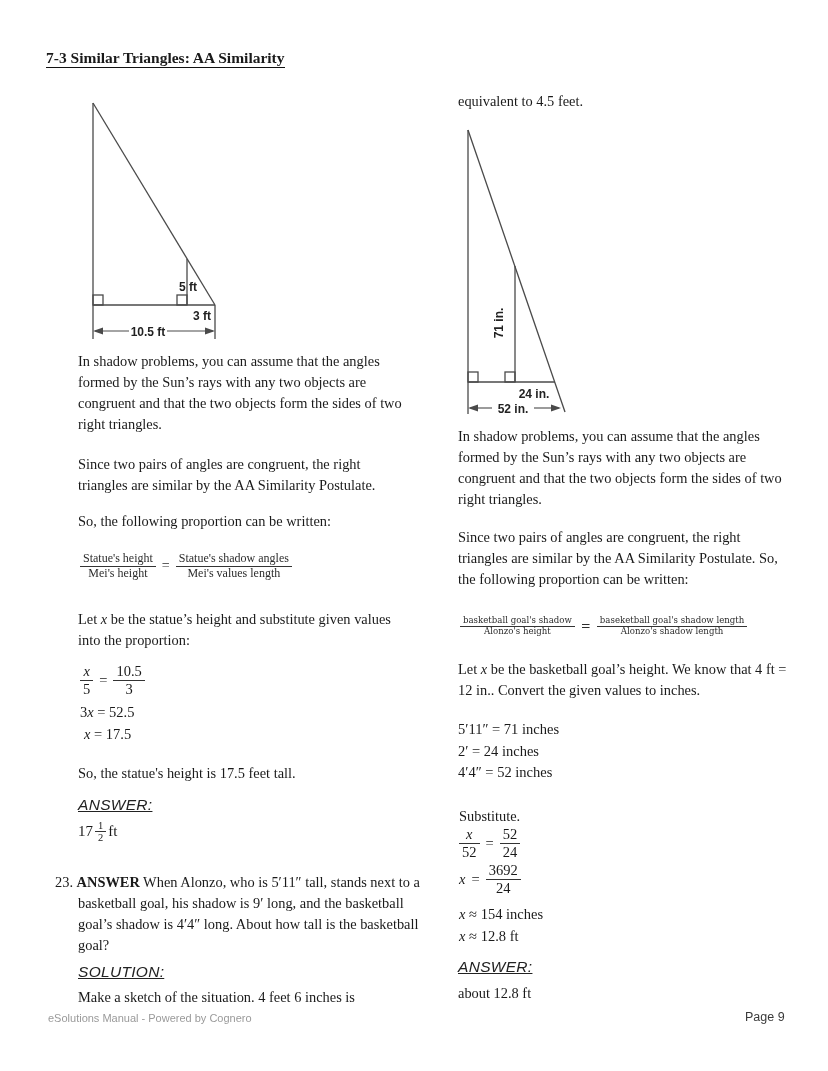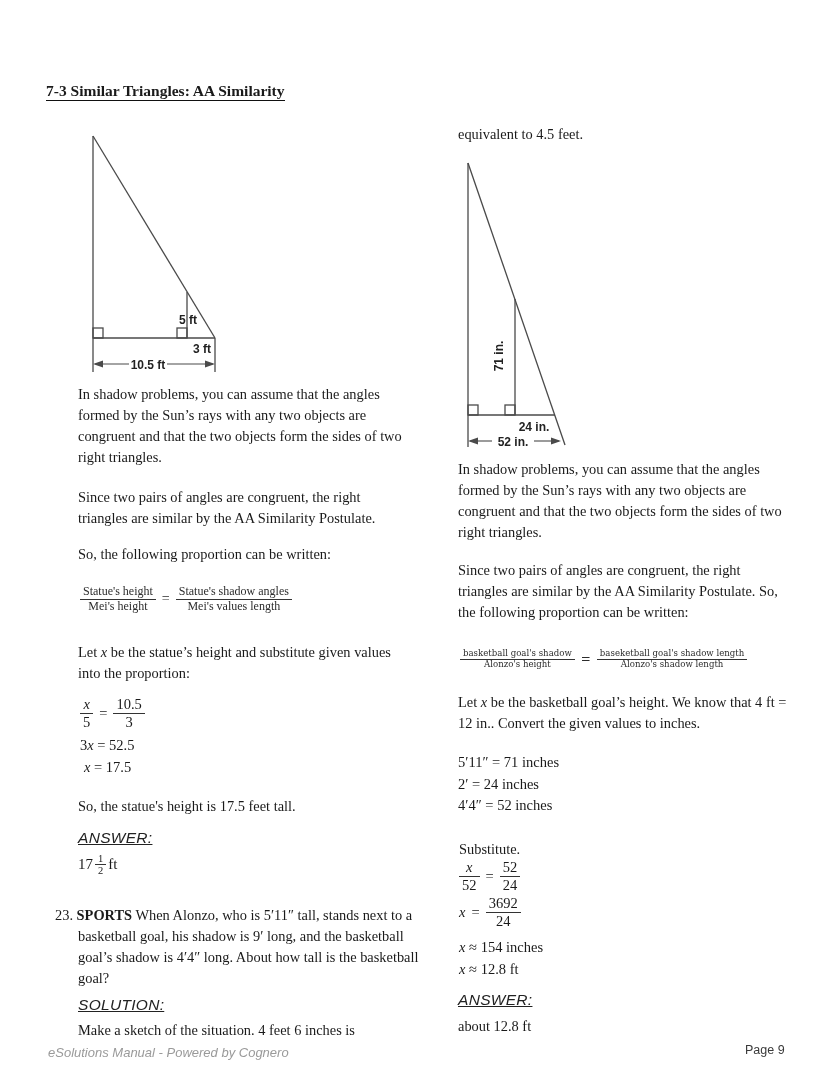--- a/index.html
+++ b/index.html
@@ -1,37 +1,37 @@
 <!DOCTYPE html>
 <html><head>
 <meta charset="utf-8">
 <style>
   html,body{margin:0;padding:0;background:#ffffff;}
   .page{position:relative;width:828px;height:1071px;background:#ffffff;
         font-family:"Liberation Serif",serif;color:#1a1a1a;overflow:hidden;}
-  .abs{position:absolute;margin-top:33px;}
+  .abs{position:absolute;}
   .title{font-size:15.5px;font-weight:bold;}
   .title span{border-bottom:1.6px solid #111;padding-bottom:1px;}
   .body-text{font-size:14.4px;line-height:21px;}
   .label-italic{font-family:"Liberation Sans",sans-serif;font-style:italic;
                 font-size:15.5px;letter-spacing:.3px;color:#222;text-decoration:underline;}
   .eq{font-size:14.5px;}
   .eq .var, .var{font-style:italic;}
   .eqrow{display:flex;align-items:center;gap:6px;}
   .frac{display:inline-block;text-align:center;line-height:1.15;}
   .frac .num{display:block;border-bottom:1px solid #333;padding:0 3px;}
   .frac .den{display:block;padding:0 3px;}
   .prop{font-family:Liberation Serif, serif;font-size:12px;color:#2c2c2c;}
   .prop-sm{font-family:"DejaVu Serif",serif;font-size:8.6px;color:#2c2c2c;}
   .ansfrac{font-size:10.5px;line-height:1.05;}
   .answer-val{font-size:15px;}
   .problem{font-size:14.4px;line-height:21px;padding-left:23px;text-indent:-23px;}
   .problem .kw{font-weight:bold;}
-  .footer-left{font-family:"Liberation Sans",sans-serif;font-style:italic;
-               font-size:13px;color:#9a9a9a;}
+  .footer-left{font-family:"Liberation Sans",sans-serif;
+               font-size:11px;color:#9a9a9a;}
   .footer-right{font-family:"Liberation Sans",sans-serif;font-size:12.5px;color:#3a3a3a;}
   svg text{font-family:"Liberation Sans",sans-serif;font-weight:bold;
            font-size:12px;fill:#222;}
   svg .geo{stroke:#4a4a4a;stroke-width:1.3;fill:none;}
   svg .dim{stroke:#4a4a4a;stroke-width:1.1;fill:none;}
   svg .ah{fill:#4a4a4a;stroke:none;}
 </style>
 </head>
 <body>
 
@@ -96,21 +96,21 @@
   <div class="abs label-italic" style="left:78px;top:796px;">ANSWER:</div>
   <div class="abs eqrow answer-val" style="left:78px;top:820px;gap:2px;">
     <span>17</span>
     <span class="frac ansfrac">
       <span class="num">1</span>
       <span class="den">2</span>
     </span>
     <span>ft</span>
   </div>
 
-  <div class="abs problem" style="left:55px;top:872px;width:358px;"><span>23.</span> <span class="kw">SPORTS</span><span> When Alonzo, who is 5′11″ tall, stands next to a basketball goal, his shadow is 9′ long, and the basketball goal’s shadow is 4′4″ long. About how tall is the basketball goal?</span></div>
+  <div class="abs problem" style="left:55px;top:872px;width:358px;"><span>23.</span> <span class="kw">ANSWER</span><span> When Alonzo, who is 5′11″ tall, stands next to a basketball goal, his shadow is 9′ long, and the basketball goal’s shadow is 4′4″ long. About how tall is the basketball goal?</span></div>
   <div class="abs label-italic" style="left:78px;top:963px;">SOLUTION:</div>
   <div class="abs body-text" style="left:78px;top:987px;width:340px;">Make a sketch of the situation. 4 feet 6 inches is</div>
 
   <div class="abs body-text" style="left:458px;top:91px;width:330px;">equivalent to 4.5 feet.</div>
 
   <div class="abs" style="left:455px;top:125px;">
     <svg width="120" height="292" viewBox="0 0 120 292">
       <path class="geo" d="M13,5 L13,289"></path>
       <path class="geo" d="M13,257 L100,257"></path>
       <path class="geo" d="M13,5 L110,287"></path>

